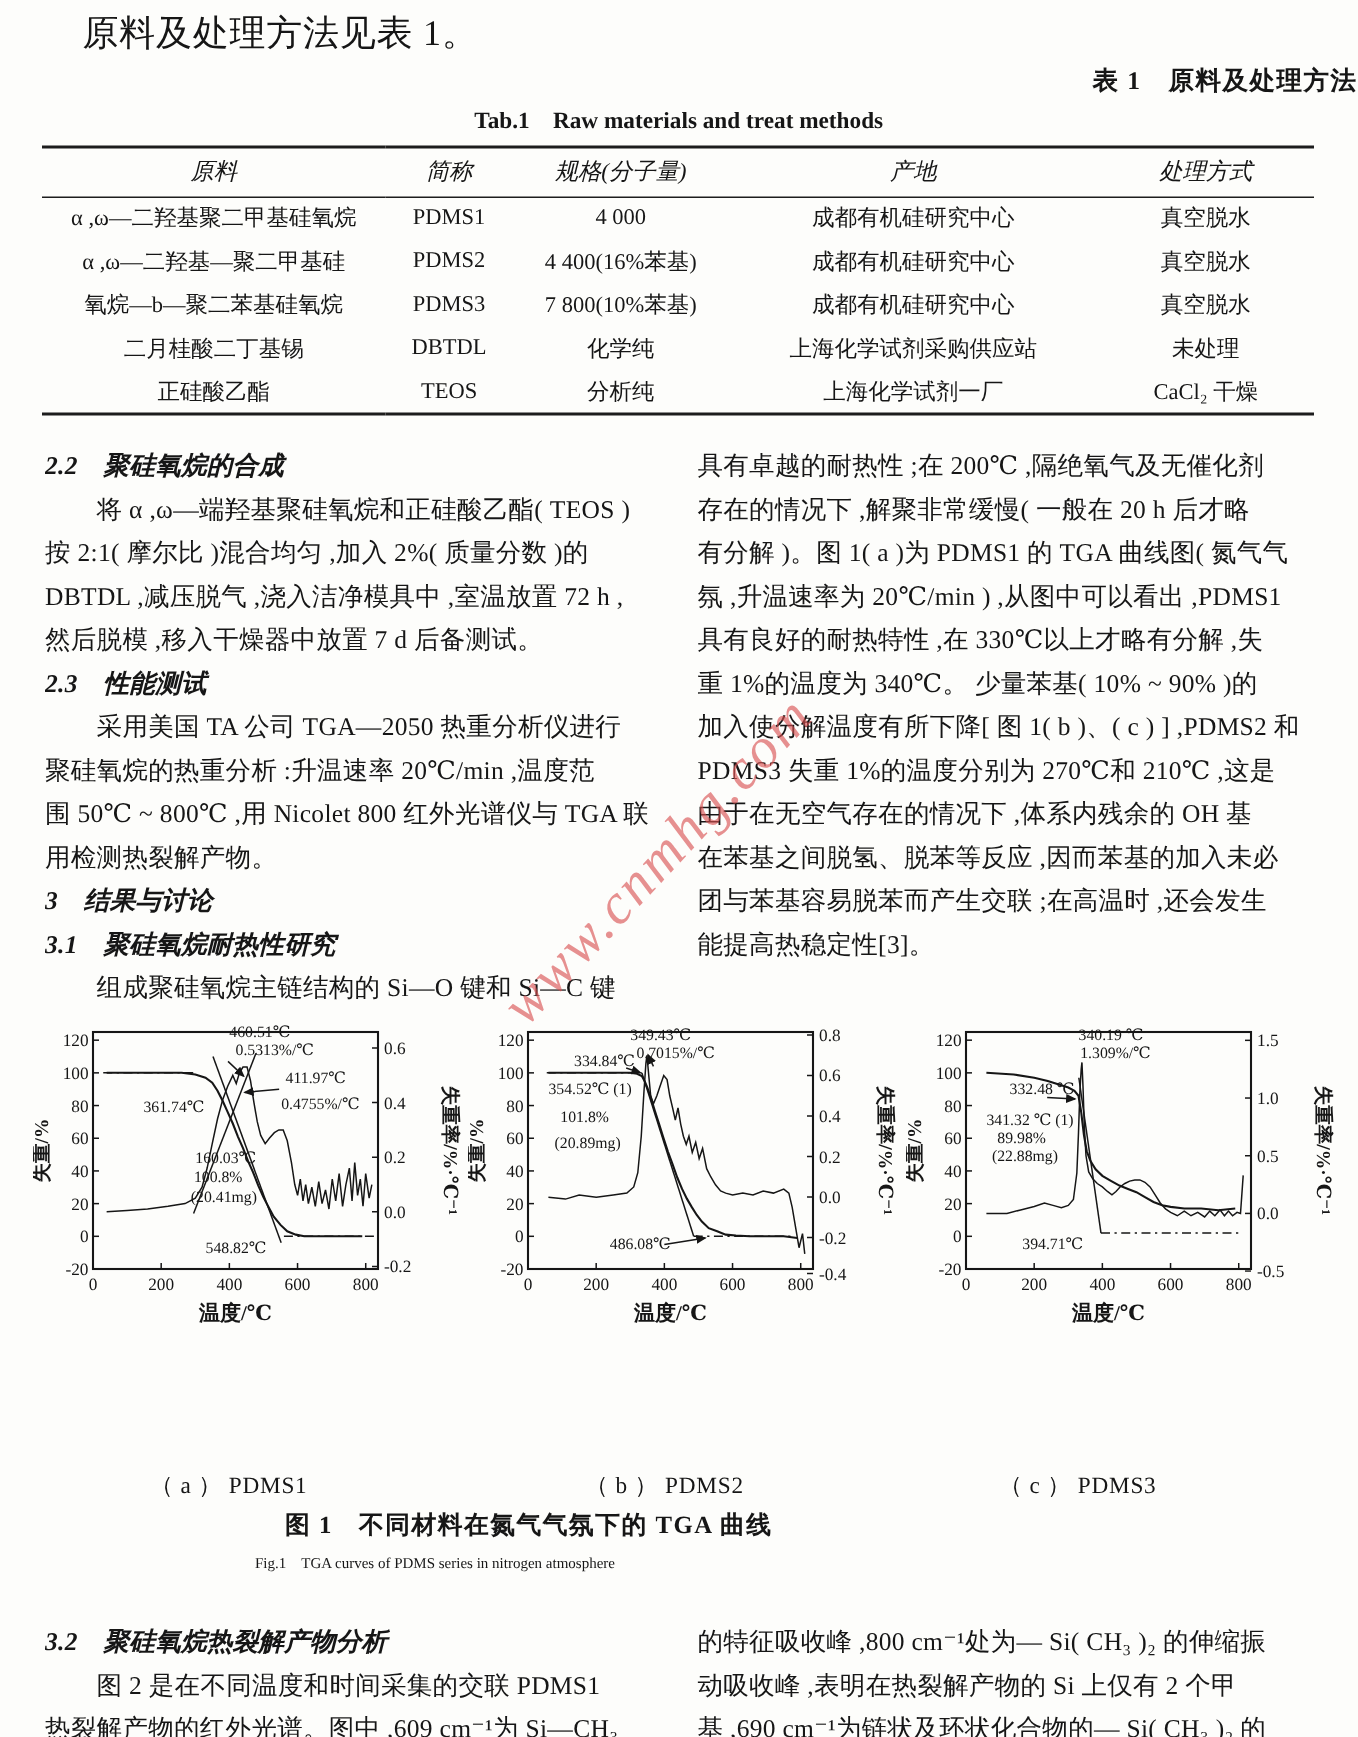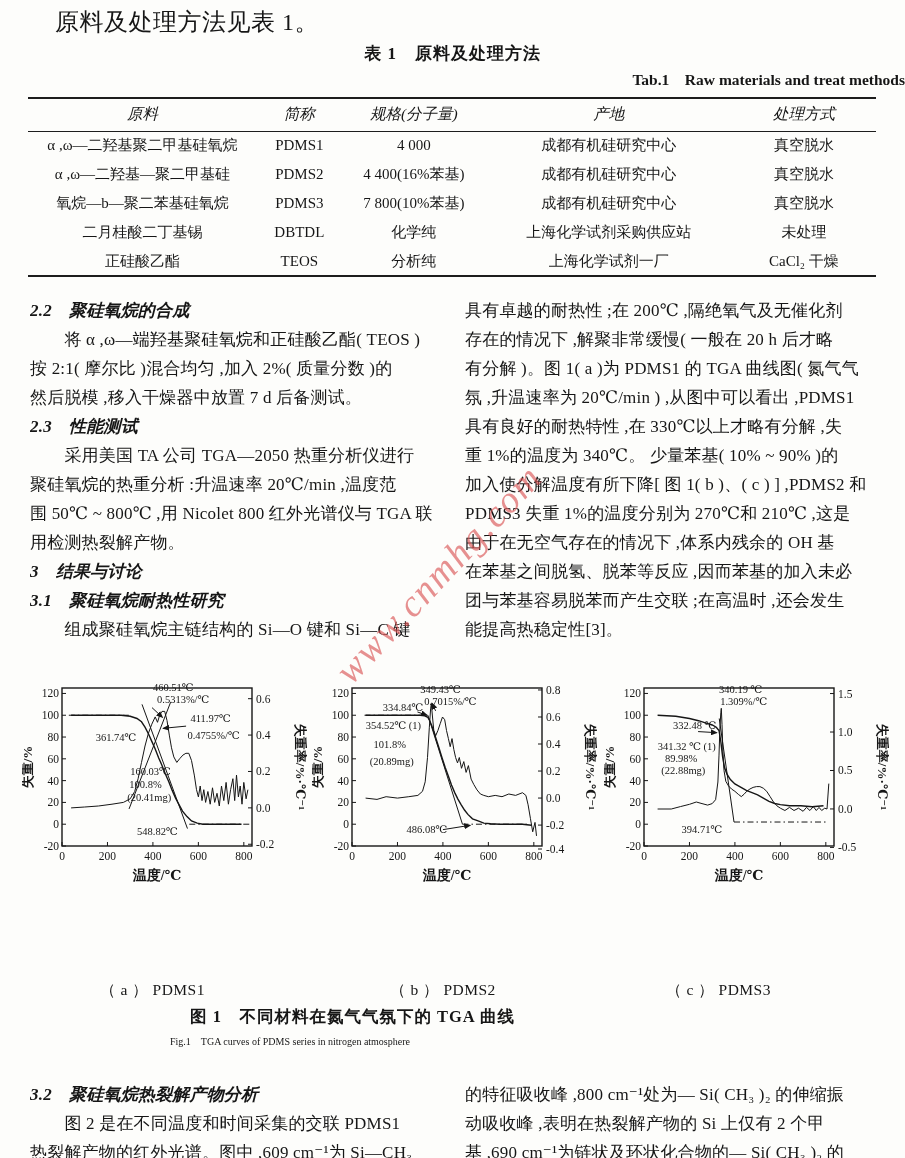--- a/index.html
+++ b/index.html
@@ -6,22 +6,22 @@
   body{
     position:relative;
     width:905px;height:1158px;
     overflow:hidden;
     background:#fdfdfb;
     color:#161616;
     font-family:"Liberation Serif","DejaVu Serif",serif;
   }
   .abs{position:absolute;}
   .intro{left:55px;top:6px;font-size:24px;letter-spacing:.5px;}
-  .tbl-title-cn{left:0;top:42px;width:100%;text-align:center;font-weight:bold;font-size:17px;letter-spacing:1px;}
-  .tbl-title-en{left:0;top:70px;width:100%;text-align:right;font-weight:bold;font-size:15.5px;}
+  .tbl-title-cn{left:0;top:42px;width:100%;text-align:right;font-weight:bold;font-size:17px;letter-spacing:1px;}
+  .tbl-title-en{left:0;top:70px;width:100%;text-align:center;font-weight:bold;font-size:15.5px;}
   table.mat{
     position:absolute;left:28px;top:97px;width:848px;
     border-collapse:collapse;table-layout:fixed;
     font-size:15px;
   }
   table.mat thead tr{height:33px;font-style:italic;}
   table.mat tbody tr{height:29px;}
   table.mat th{font-weight:normal;font-size:15.5px;}
   table.mat th,table.mat td{text-align:center;padding:0 2px;white-space:nowrap;overflow:hidden;}
   .rule-top{border-top:2.5px solid #1d1d1d;}
@@ -107,20 +107,21 @@
         <td>CaCl₂ 干燥</td>
       </tr>
     </tbody>
 </table>
 
 <div class="abs cols">
   <div class="col">
       <div class="line b">2.2　聚硅氧烷的合成</div>
       <div class="line">　　将 α ,ω—端羟基聚硅氧烷和正硅酸乙酯( TEOS )</div>
       <div class="line">按 2:1( 摩尔比 )混合均匀 ,加入 2%( 质量分数 )的</div>
+      <div class="line">DBTDL ,减压脱气 ,浇入洁净模具中 ,室温放置 72 h ,</div>
       <div class="line">然后脱模 ,移入干燥器中放置 7 d 后备测试。</div>
       <div class="line b">2.3　性能测试</div>
       <div class="line">　　采用美国 TA 公司 TGA—2050 热重分析仪进行</div>
       <div class="line">聚硅氧烷的热重分析 :升温速率 20℃/min ,温度范</div>
       <div class="line">围 50℃ ~ 800℃ ,用 Nicolet 800 红外光谱仪与 TGA 联</div>
       <div class="line">用检测热裂解产物。</div>
       <div class="line b">3　结果与讨论</div>
       <div class="line b">3.1　聚硅氧烷耐热性研究</div>
       <div class="line">　　组成聚硅氧烷主链结构的 Si—O 键和 Si—C 键</div>
     </div>

